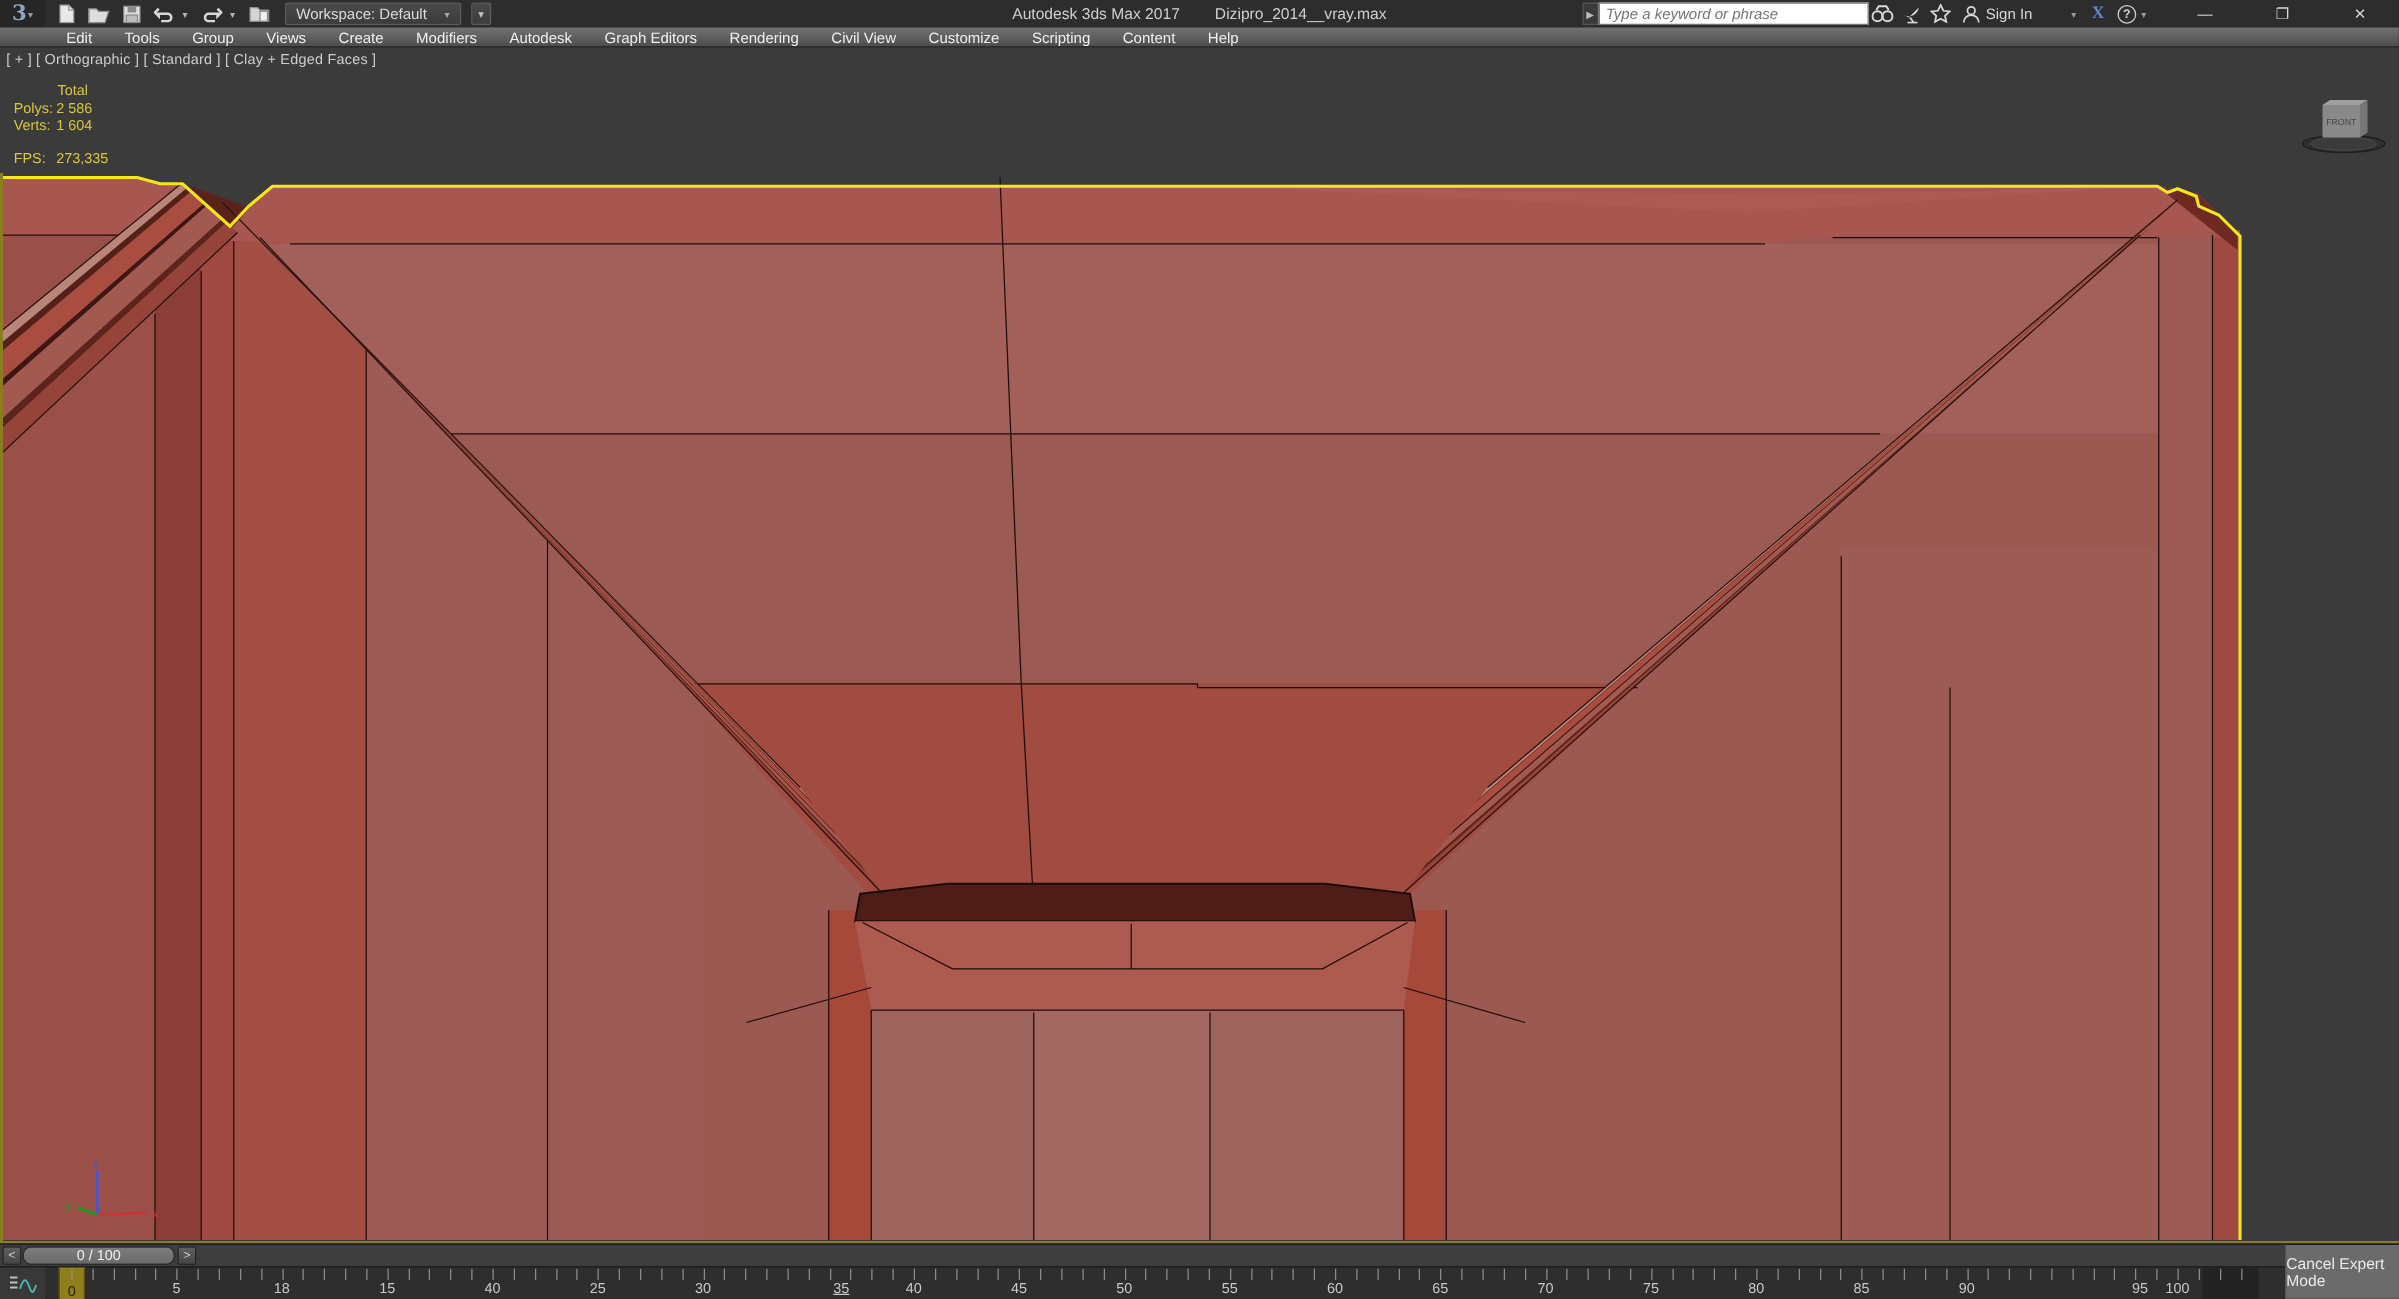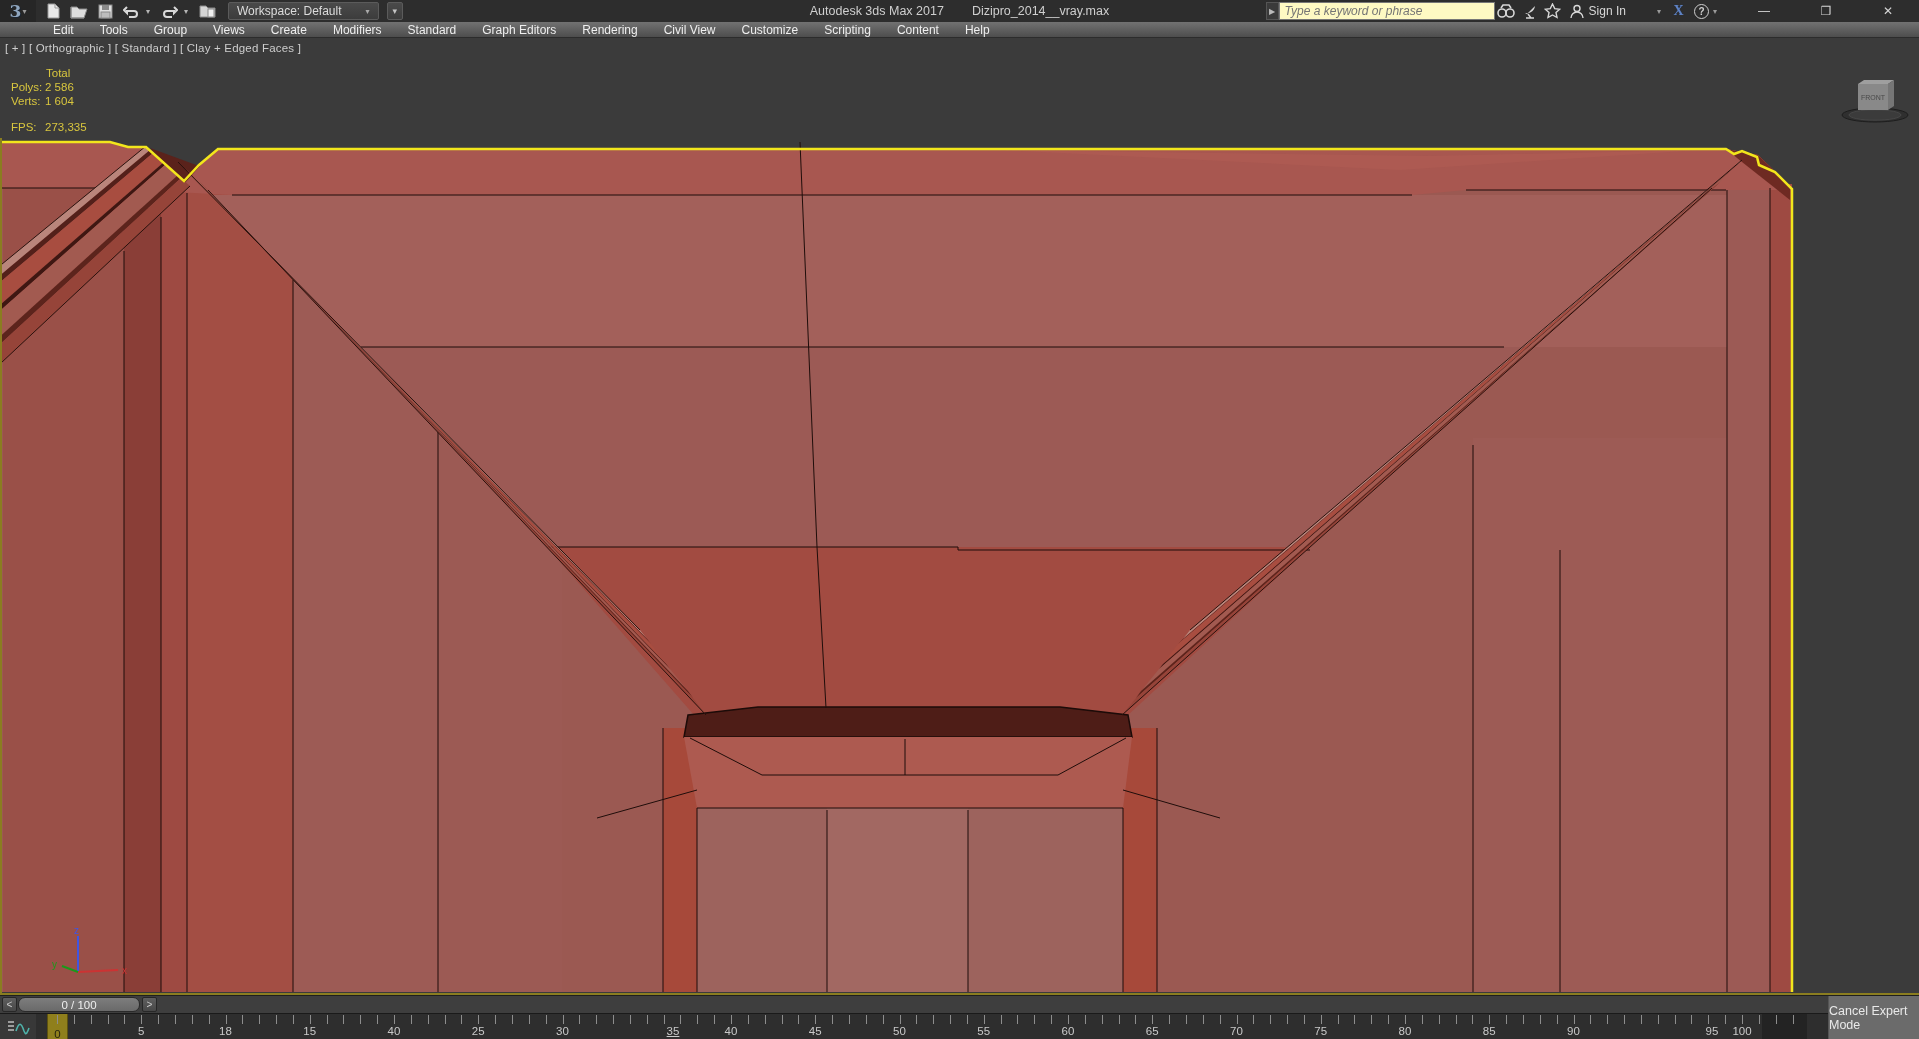--- a/index.html
+++ b/index.html
@@ -7,28 +7,28 @@
   *{box-sizing:border-box;}
   
   .titlebar{position:absolute;left:0;top:0;width:1919px;height:22px;background:#2d2d2d;color:#c8c8c8;}
   .logo{position:absolute;left:0;top:0;width:36px;height:22px;background:#262626;display:flex;align-items:center;justify-content:center;}
   .logo .three{font-weight:bold;font-size:17px;color:#8fa6bf;text-shadow:1px 1px 0 #1a2430;font-family:"DejaVu Serif",serif;}
   .logo .caret{color:#9a9a9a;font-size:8px;margin-left:1px;}
   .qat{position:absolute;left:38px;top:0;height:22px;display:flex;align-items:center;gap:4px;padding-left:4px;}
   .qbtn{width:22px;height:19px;display:flex;align-items:center;justify-content:center;border-radius:2px;}
   .qbtn svg{display:block}
   .qcaret{color:#b5b5b5;font-size:8px;width:8px;}
-  .wsbtn{height:18px;margin-left:6px;padding:0 8px;display:flex;align-items:center;gap:24px;
+  .wsbtn{height:18px;margin-left:6px;padding:0 8px;display:flex;align-items:center;gap:14px;
     background:linear-gradient(#4a4a4a,#3c3c3c);border:1px solid #5b5b5b;border-radius:2px;color:#dcdcdc;font-size:12px;}
   .ovbtn{height:18px;margin-left:4px;padding:0 5px;display:flex;align-items:center;background:linear-gradient(#4a4a4a,#3c3c3c);border:1px solid #5b5b5b;border-radius:2px;color:#c5c5c5;font-size:9px;}
   .titles{position:absolute;left:0;top:0;width:100%;height:22px;display:flex;align-items:center;justify-content:center;gap:28px;pointer-events:none;}
   .titles span{font-size:12.5px;color:#cfcfcf;}
   .tb-right{position:absolute;right:0;top:0;height:22px;display:flex;align-items:center;}
   .srch-arrow{width:13px;height:18px;background:#3a3a3a;border:1px solid #555;color:#bbb;font-size:8px;display:flex;align-items:center;justify-content:center;}
-  .srch{width:216px;height:18px;border:1px solid #777;background:#fef9c3;color:#8a8a8a;font-style:italic;font-size:12px;padding:0 5px;font-family:"Liberation Sans",sans-serif;}
+  .srch{width:216px;height:18px;border:1px solid #777;background:#ffffff;color:#8a8a8a;font-style:italic;font-size:12px;padding:0 5px;font-family:"Liberation Sans",sans-serif;}
   .tbicon{width:23px;height:20px;display:flex;align-items:center;justify-content:center;color:#d8d8d8;}
   .signin{display:flex;align-items:center;gap:5px;color:#d8d8d8;font-size:12px;margin:0 6px;}
   .xchg{color:#5f83c4;font-weight:bold;font-size:14px;font-family:"Liberation Serif",serif;text-shadow:0 0 1px #2a3a5a;}
   .help{width:15px;height:15px;border-radius:50%;border:1.5px solid #cfcfcf;color:#cfcfcf;font-size:10px;font-weight:bold;display:flex;align-items:center;justify-content:center;}
   .wbtns{display:flex;margin-left:16px;}
   .wbtn{width:62px;height:22px;display:flex;align-items:center;justify-content:center;color:#d5d5d5;font-size:12px;}
   
   .menubar{position:absolute;left:0;top:22px;width:1919px;height:16px;background:linear-gradient(#727272,#4d4d4d);
     display:flex;align-items:center;padding-left:40px;gap:0;border-bottom:1px solid #2c2c2c;}
   .menu-item{color:#efefef;font-size:12px;padding:0 13px;line-height:16px;}
@@ -150,21 +150,21 @@
   </div>
 </div>
 
 <div class="menubar" id="menubar">
     <span class="menu-item">Edit</span>
     <span class="menu-item">Tools</span>
     <span class="menu-item">Group</span>
     <span class="menu-item">Views</span>
     <span class="menu-item">Create</span>
     <span class="menu-item">Modifiers</span>
-    <span class="menu-item">Standard</span>
+    <span class="menu-item">Autodesk</span>
     <span class="menu-item">Graph Editors</span>
     <span class="menu-item">Rendering</span>
     <span class="menu-item">Civil View</span>
     <span class="menu-item">Customize</span>
     <span class="menu-item">Scripting</span>
     <span class="menu-item">Content</span>
     <span class="menu-item">Help</span>
   </div>
 
 <div class="viewport">

